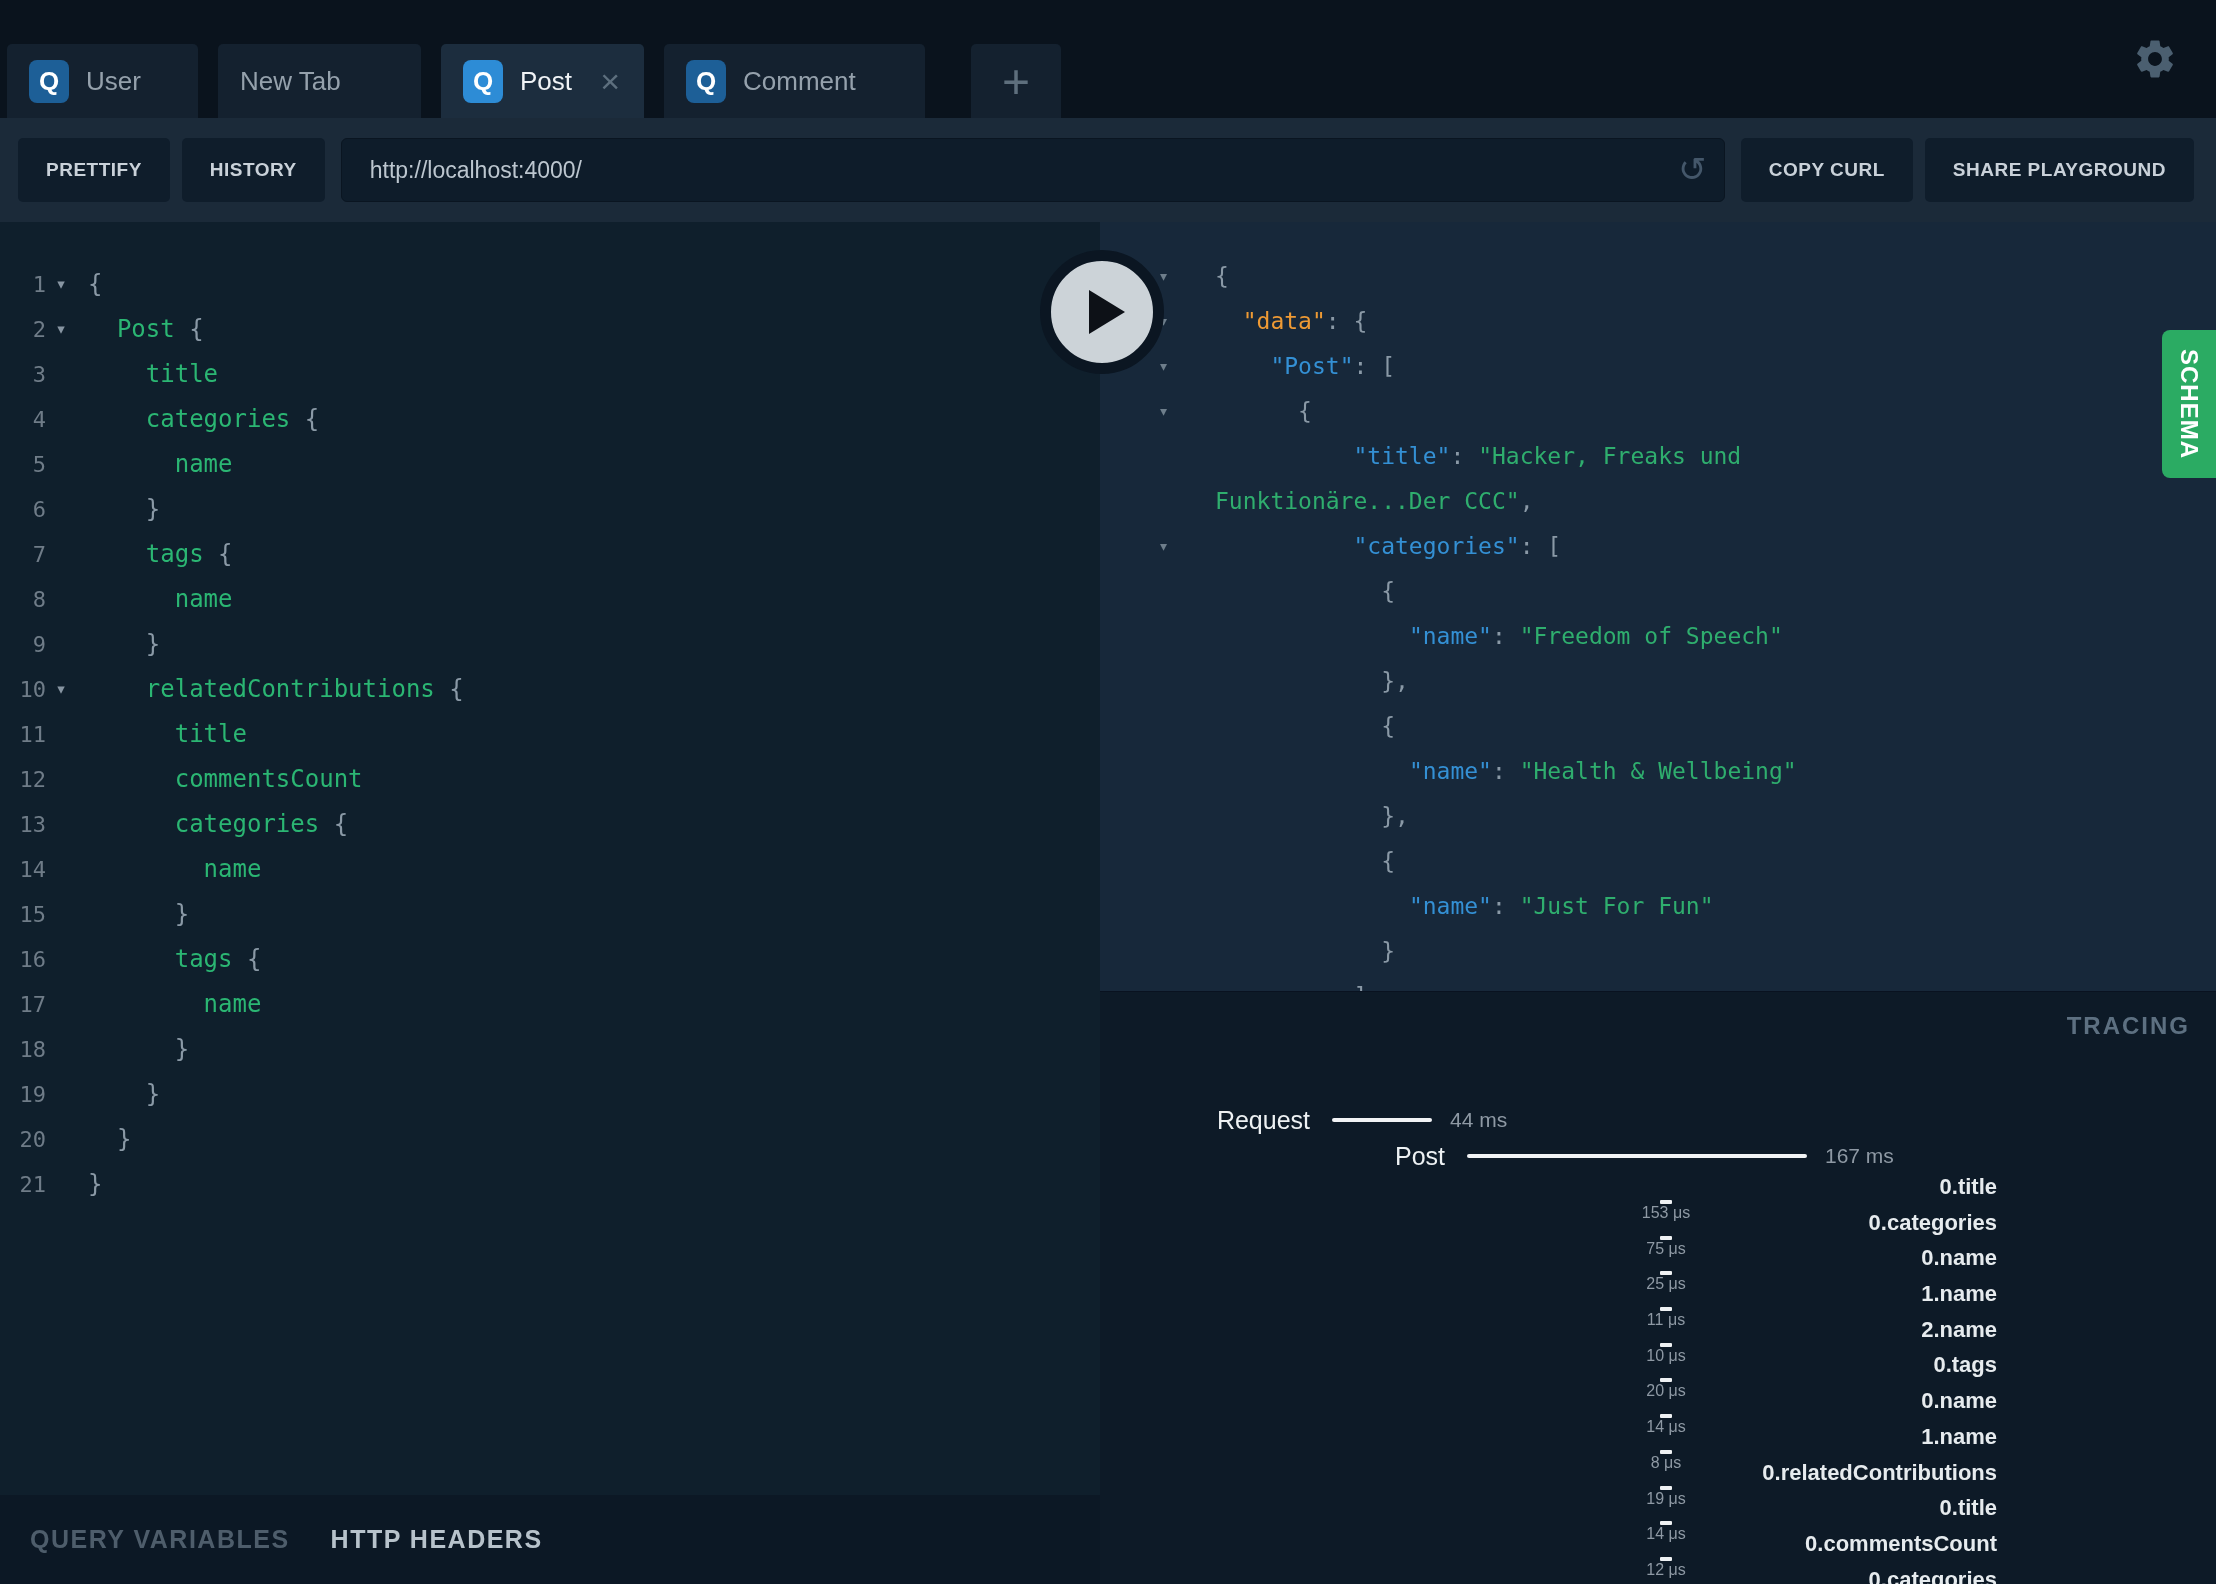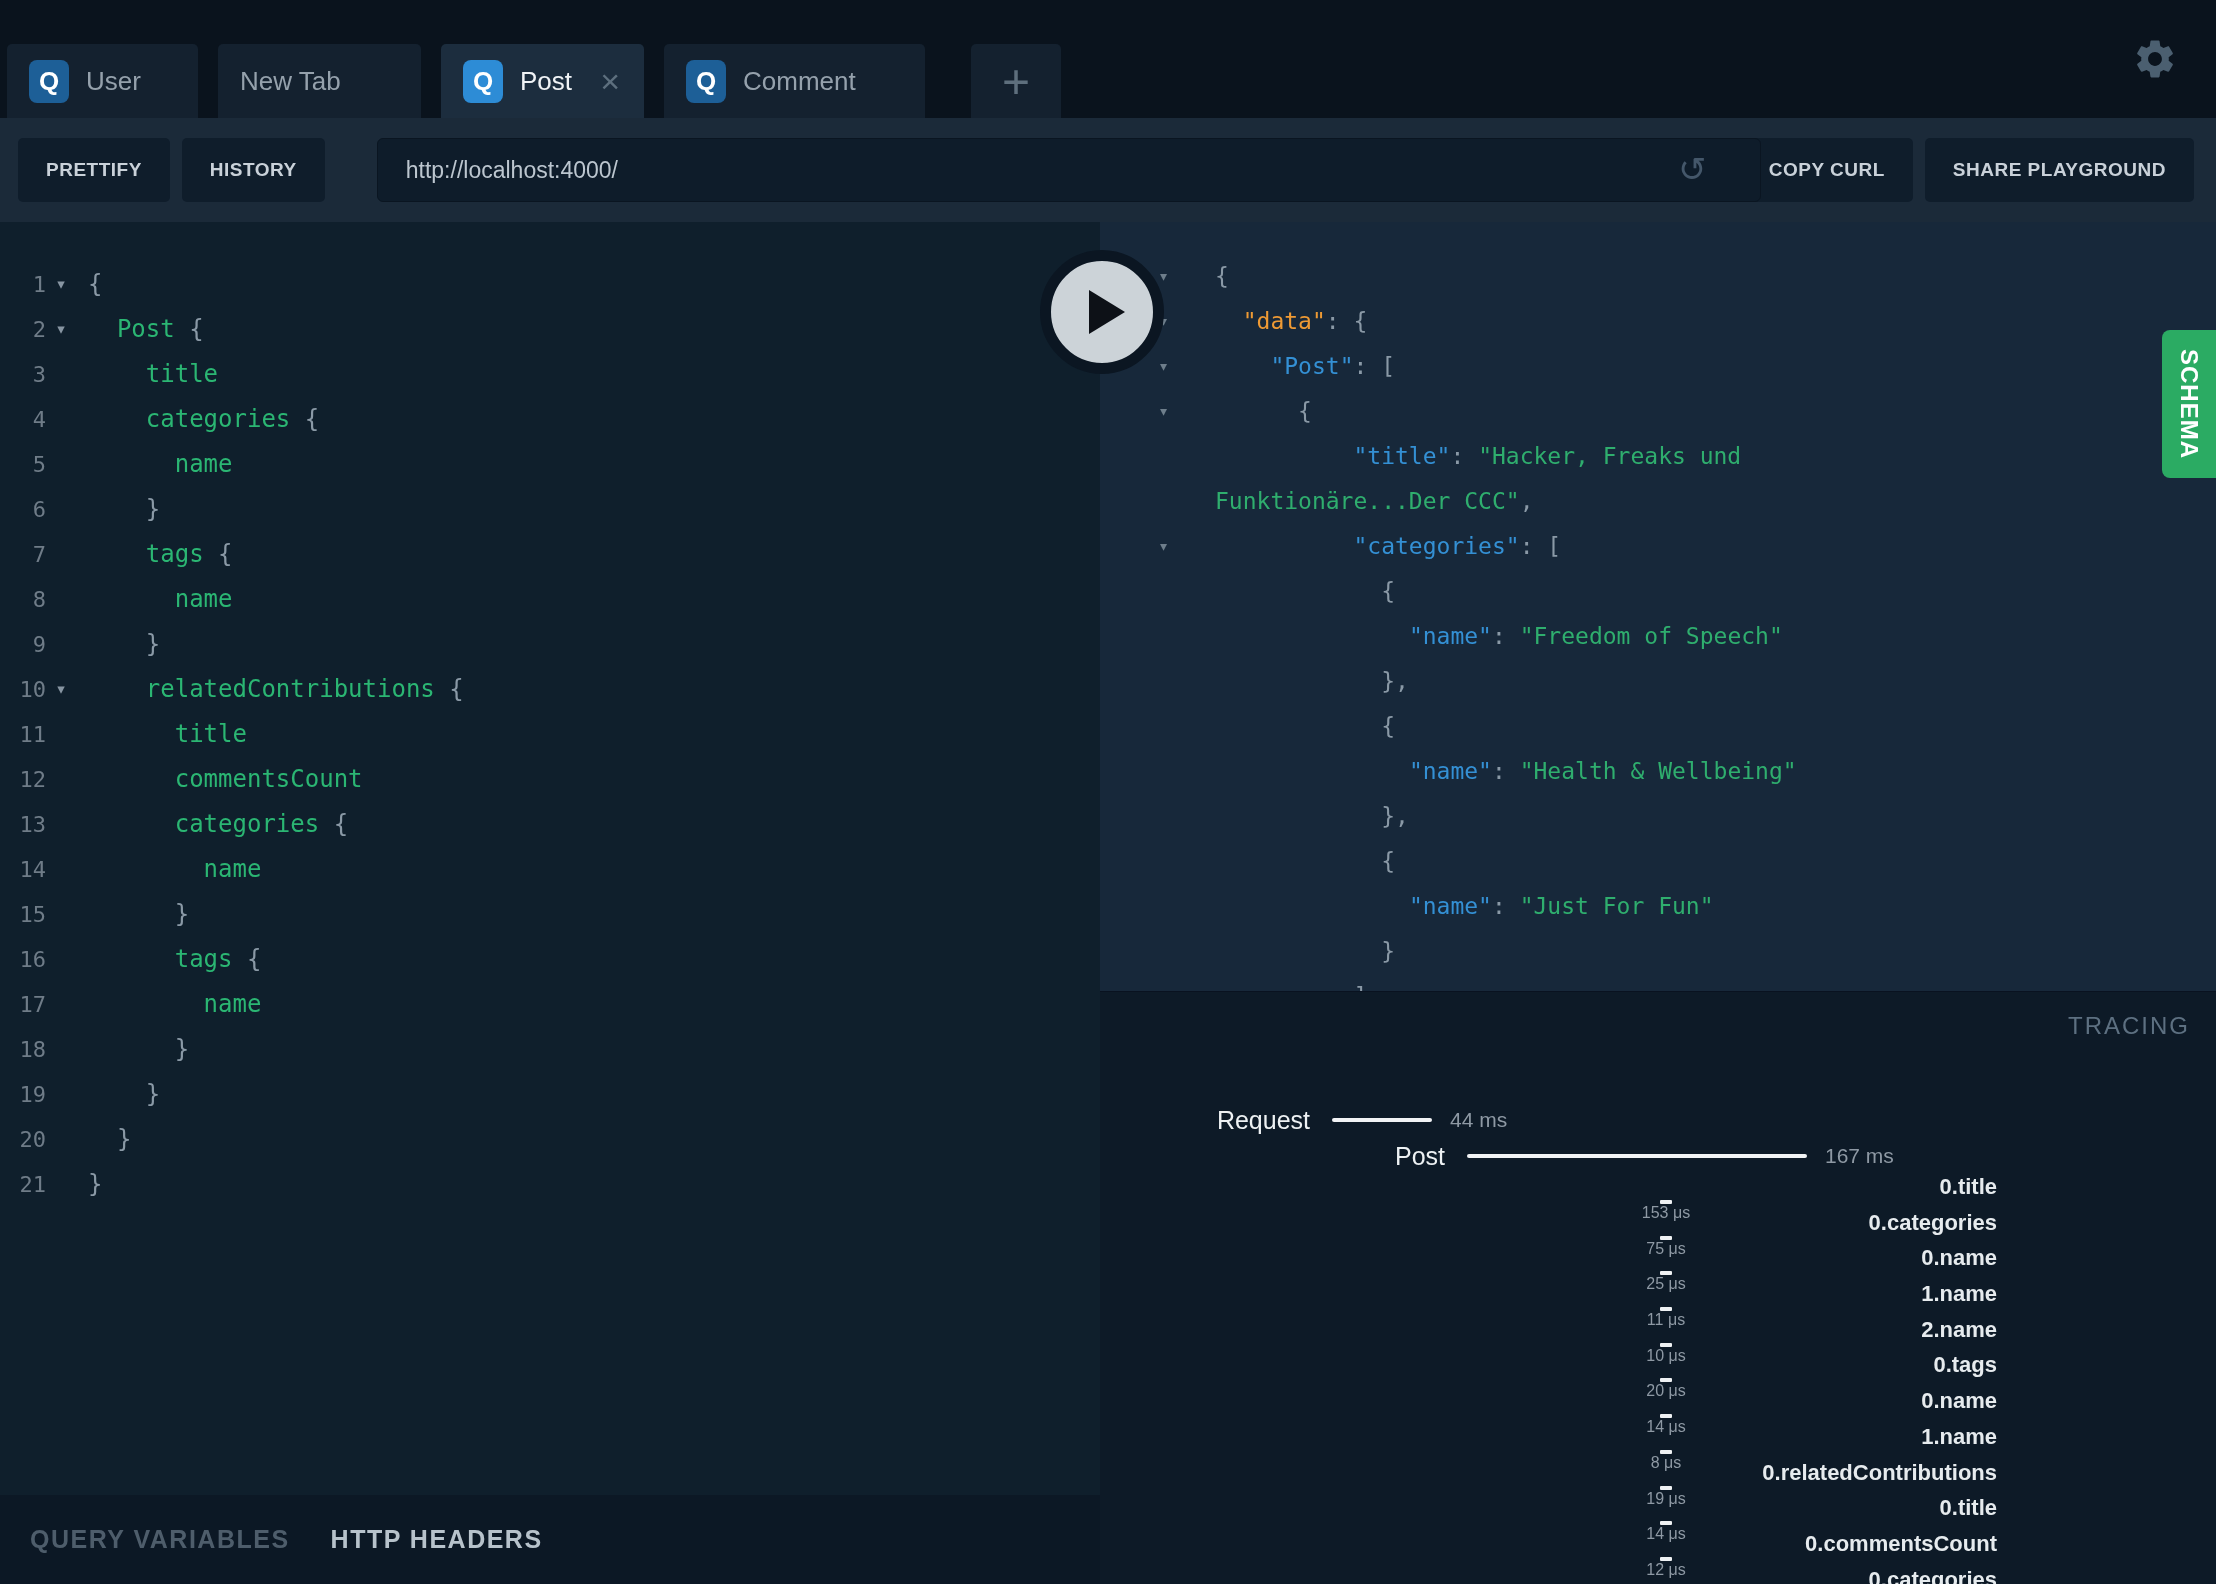--- a/index.html
+++ b/index.html
@@ -44,21 +44,21 @@
   .tbtn {
     height:64px; background:#0f1d2b; border:none; border-radius:5px; color:#c9d1d9;
     font-family:"Liberation Sans", sans-serif; font-size:19px; font-weight:bold;
     letter-spacing:0.5px; padding:0 28px; cursor:pointer; white-space:nowrap;
   }
   .tbtn + .tbtn { margin-left:12px; }
   .url-wrap { flex:1; position:relative; margin:0 16px; height:64px; }
   .url-input {
     width:100%; height:64px; background:#0e1c2a; border:1px solid #0a1521; border-radius:6px;
     color:#bcc6cf; font-size:23px; padding:0 64px 0 28px;
-    font-family:"Liberation Sans", sans-serif; outline:none;margin-left:36px;
+    font-family:"Liberation Sans", sans-serif; outline:none;
   }
   .reload { position:absolute; right:18px; top:11px; font-size:34px; color:#44576a; cursor:pointer;
     font-family:"DejaVu Sans", sans-serif; }
   
   .editor-pane {
     position:absolute; left:0; top:222px; width:1100px; height:1273px;
     background:#0f1f2c; overflow:hidden; padding-top:40px; cursor:text;
   }
   .el { display:flex; height:45px; line-height:45px; font-family:"DejaVu Sans Mono", monospace; font-size:24px; }
   .el .ln { width:46px; text-align:right; color:#6f7c88; font-size:22px; flex:0 0 auto; }
@@ -90,21 +90,21 @@
   
   .schema-tab {
     position:absolute; right:0; top:330px; width:54px; height:148px; background:#2bab63;
     border-radius:8px 0 0 8px; color:#fff; font-weight:bold; font-size:24px; letter-spacing:1px;
     writing-mode:vertical-rl; display:flex; align-items:center; justify-content:center;
     cursor:pointer; z-index:6;
   }
   
   .tracing { position:absolute; left:1100px; top:992px; width:1116px; height:592px;
     background:#0d1a27; overflow:hidden; box-shadow:0 -1px 0 #091220; }
-  .tr-title { position:absolute; top:20px; right:26px; color:#5d7081; font-weight:normal;
+  .tr-title { position:absolute; top:20px; right:26px; color:#5d7081; font-weight:bold;
     font-size:24px; letter-spacing:2px; }
   .span-row { position:absolute; left:0; width:100%; display:flex; align-items:center; height:36px; }
   #req-row { top:110px; } #post-row { top:146px; }
   .span-lbl { text-align:right; color:#edf1f3; font-size:25px; flex:0 0 auto; }
   #req-row .span-lbl { width:210px; } #post-row .span-lbl { width:345px; }
   .span-bar { height:4px; background:#f1f3f5; border-radius:2px; margin-left:22px; flex:0 0 auto; }
   #req-row .span-bar { width:100px; } #post-row .span-bar { width:340px; }
   .span-val { margin-left:18px; color:#8e99a4; font-size:21px; }
   #trace-rows { position:absolute; top:182px; left:0; width:100%; }
   .trow { display:flex; align-items:center; height:35.7px;flex-direction:column; }

